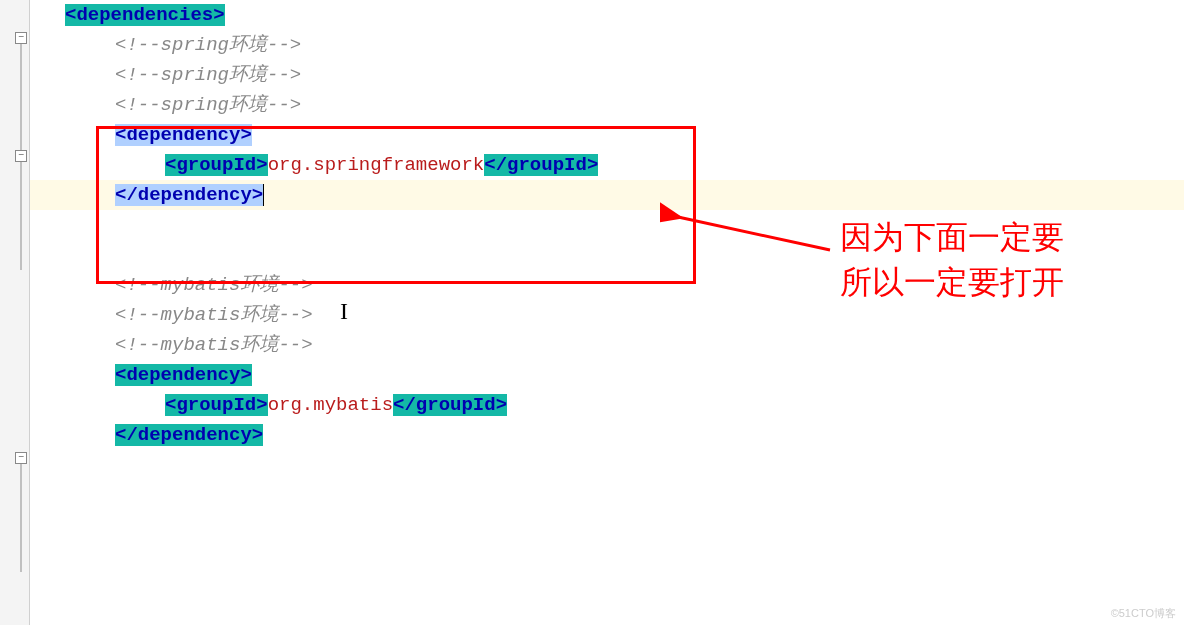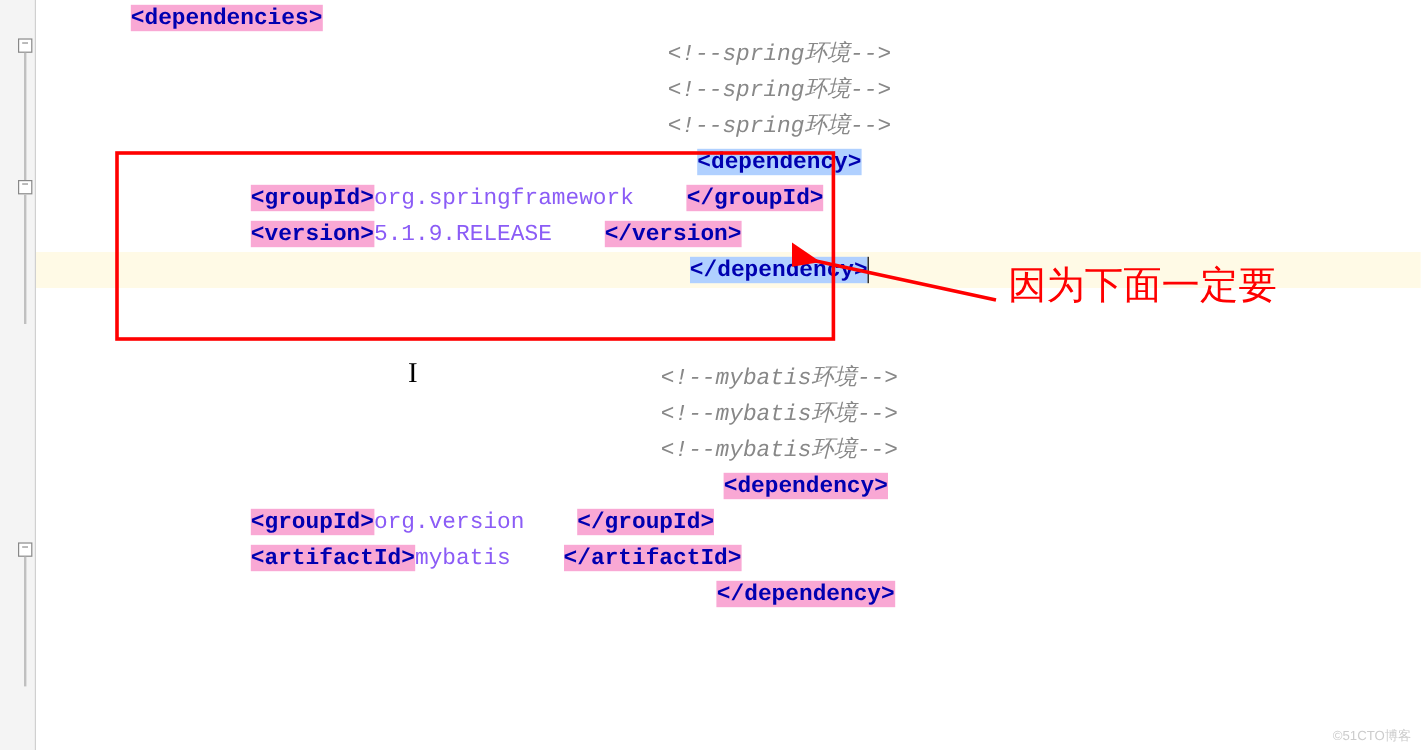--- a/index.html
+++ b/index.html
@@ -51,28 +51,27 @@
       height: 30px;
       line-height: 30px;
       white-space: pre;
       position: relative;
     }
     .tag {
       color: #0000B0;
       font-weight: bold;
     }
     .tag-bg {
-      background: #f9a8d4;
-      margin-left: 44px;
+      background: #14b8a6;
     }
     .highlight-bg {
       background: #b0d0ff;
     }
     .text-content {
-      color: #8b5cf6;
+      color: #b91c1c;
     }
     .comment {
       color: #888888;
       font-style: italic;
     }
     .cursor-line {
       background: #fffae6;
       position: absolute;
       left: -5px;
       right: 0;
@@ -105,21 +104,21 @@
     .watermark {
       position: absolute;
       right: 8px;
       bottom: 4px;
       font-size: 11px;
       color: #cccccc;
       font-family: sans-serif;
       margin-left: 28px;
     }
     .ind1 { padding-left: 30px; }
-    .ind2 { padding-left: 80px; text-align: center; }
+    .ind2 { padding-left: 80px; }
     .ind3 { padding-left: 130px; }
   </style>
 </head>
 <body>
 
 <div class="gutter">
   <div class="fold-marker" style="left:15px; top:32px;">−</div>
   <div class="fold-line" style="left:20px; top:44px; height:106px;"></div>
   <div class="fold-marker" style="left:15px; top:150px;">−</div>
   <div class="fold-line" style="left:20px; top:162px; height:108px;"></div>
@@ -127,43 +126,42 @@
   <div class="fold-line" style="left:20px; top:464px; height:108px;"></div>
 </div>
 
 <div class="code-area">
   <div class="line ind1"><span class="tag tag-bg">&lt;dependencies&gt;</span></div>
   <div class="line ind2"><span class="comment">&lt;!--spring环境--&gt;</span></div>
   <div class="line ind2"><span class="comment">&lt;!--spring环境--&gt;</span></div>
   <div class="line ind2"><span class="comment">&lt;!--spring环境--&gt;</span></div>
   <div class="line ind2"><span class="tag highlight-bg">&lt;dependency&gt;</span></div>
   <div class="line ind3"><span class="tag tag-bg">&lt;groupId&gt;</span><span class="text-content">org.springframework</span><span class="tag tag-bg">&lt;/groupId&gt;</span></div>
-  <div class="line ind3"><span class="tag tag-bg">&lt;version&gt;</span><span class="text-content">5.1.9.RELEASE</span><span class="tag tag-bg">&lt;/version&gt;</span></div>
   <div class="line ind2"><div class="cursor-line"></div><span class="tag highlight-bg">&lt;/dependency&gt;</span><span style="display:inline-block;width:1px;height:22px;background:#000;vertical-align:middle;"></span></div>
   <div class="line"></div>
   <div class="line"></div>
   <div class="line ind2"><span class="comment">&lt;!--mybatis环境--&gt;</span></div>
   <div class="line ind2"><span class="comment">&lt;!--mybatis环境--&gt;</span></div>
   <div class="line ind2"><span class="comment">&lt;!--mybatis环境--&gt;</span></div>
   <div class="line ind2"><span class="tag tag-bg">&lt;dependency&gt;</span></div>
-  <div class="line ind3"><span class="tag tag-bg">&lt;groupId&gt;</span><span class="text-content">org.version</span><span class="tag tag-bg">&lt;/groupId&gt;</span></div>
-  <div class="line ind3"><span class="tag tag-bg">&lt;artifactId&gt;</span><span class="text-content">mybatis</span><span class="tag tag-bg">&lt;/artifactId&gt;</span></div>
+  <div class="line ind3"><span class="tag tag-bg">&lt;groupId&gt;</span><span class="text-content">org.mybatis</span><span class="tag tag-bg">&lt;/groupId&gt;</span></div>
   <div class="line ind2"><span class="tag tag-bg">&lt;/dependency&gt;</span></div>
 </div>
 
 <div class="red-box" style="left:96px; top:126px; width:600px; height:158px;"></div>
 
 <svg class="arrow-svg" style="left:660px; top:195px;" width="180" height="80">
   <defs>
     <marker id="arrowhead" markerWidth="10" markerHeight="8" refX="2" refY="4" orient="auto">
       <polygon points="10 0, 0 4, 10 8" fill="#ff0000"></polygon>
     </marker>
   </defs>
   <line x1="170" y1="55" x2="18" y2="22" stroke="#ff0000" stroke-width="3" marker-end="url(#arrowhead)"></line>
 </svg>
 
 <div class="annotation" style="left:840px; top:215px;">
   <div>因为下面一定要</div>
+  <div>所以一定要打开</div>
 </div>
 
 <div class="text-cursor" style="left:340px; top:298px;">I</div>
 
 <div class="watermark">©51CTO博客</div>
 
 </body></html>

